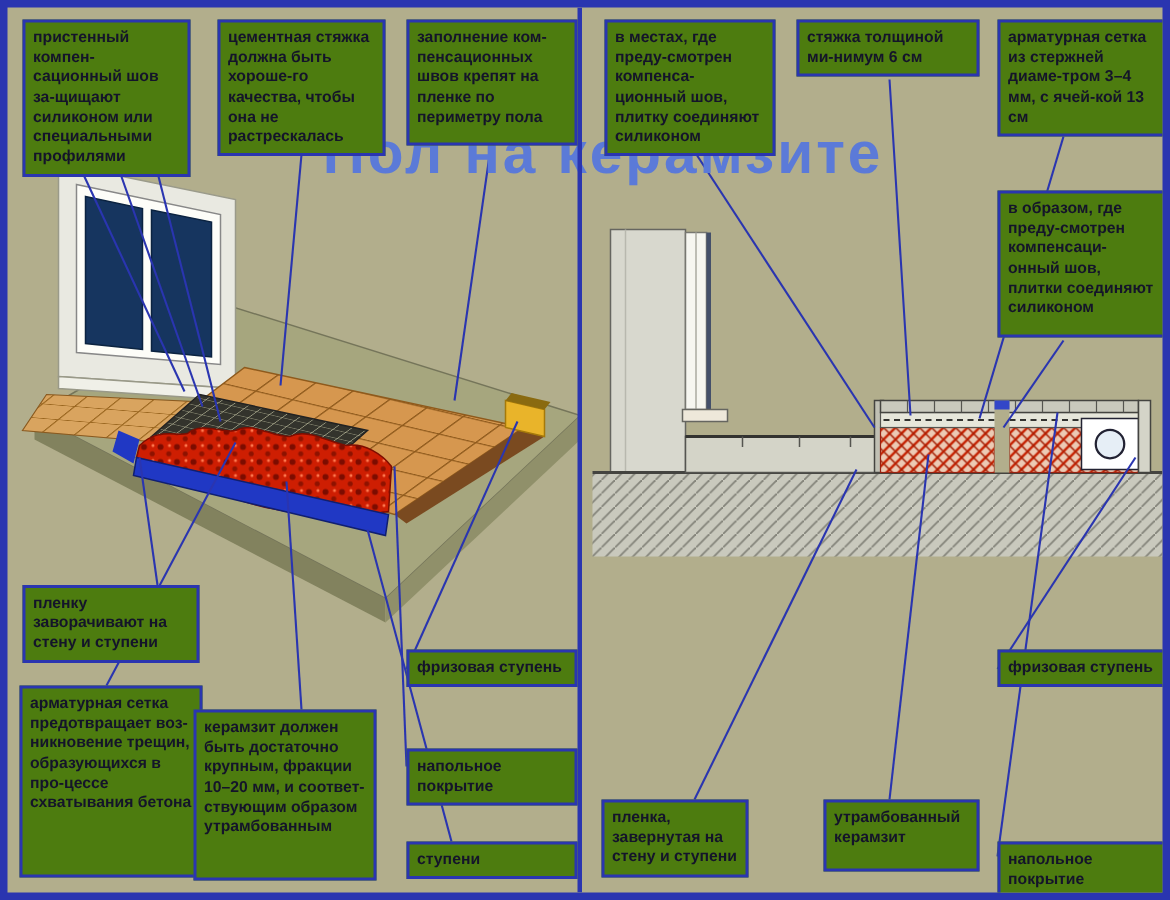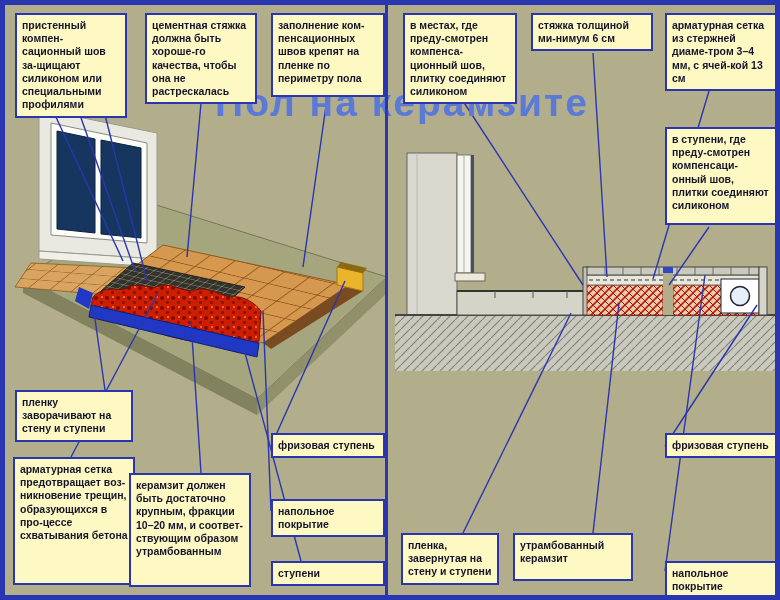--- a/index.html
+++ b/index.html
@@ -2,21 +2,21 @@
 <html><head>
 <meta charset="utf-8">
 <style>
   html,body{margin:0;padding:0;background:#555;}
   .frame{position:relative;width:780px;height:600px;background:#b2ae8c;border:5px solid #2a35b0;
          box-sizing:border-box;overflow:hidden;font-family:"Liberation Sans","DejaVu Sans",sans-serif;}
   .svg-layer{position:absolute;left:0;top:0;width:770px;height:590px;z-index:1;}
   .title{position:absolute;left:175px;top:76px;width:444px;text-align:center;font-size:39px;
          font-weight:bold;letter-spacing:2px;color:#5b7ad8;z-index:2;white-space:nowrap;}
   .divider{position:absolute;left:380px;top:0;width:3px;height:590px;background:#2a35b0;z-index:2;}
-  .callout{position:absolute;background:#fef9c3;border:2px solid #2a35b0;color:#14142a;
+  .callout{position:absolute;background:#4d7c0f;border:2px solid #2a35b0;color:#14142a;
            font-size:10.5px;font-weight:bold;line-height:1.26;padding:4px 5px;z-index:3;box-sizing:border-box;}
 </style>
 </head>
 <body>
 
 <div class="frame">
 
   <svg class="svg-layer" viewBox="0 0 770 590">
     <defs>
       <pattern id="tilePat" width="26" height="26" patternUnits="userSpaceOnUse" patternTransform="matrix(0.94,0.22,-0.62,0.45,0,0)">
@@ -146,19 +146,19 @@
   <div class="callout" style="left:10px;top:385px;width:118px;min-height:44px">пленку заворачивают на стену и ступени</div>
   <div class="callout" style="left:8px;top:452px;width:122px;min-height:128px">арматурная сетка предотвращает воз-никновение трещин, образующихся в про-цессе схватывания бетона</div>
   <div class="callout" style="left:124px;top:468px;width:122px;min-height:114px">керамзит должен быть достаточно крупным, фракции 10–20 мм, и соответ-ствующим образом утрамбованным</div>
   <div class="callout" style="left:266px;top:428px;width:114px;min-height:25px">фризовая ступень</div>
   <div class="callout" style="left:266px;top:494px;width:114px;min-height:25px">напольное покрытие</div>
   <div class="callout" style="left:266px;top:556px;width:114px;min-height:25px">ступени</div>
 
   <div class="callout" style="left:398px;top:8px;width:114px;min-height:86px">в местах, где преду-смотрен компенса-ционный шов, плитку соединяют силиконом</div>
   <div class="callout" style="left:526px;top:8px;width:122px;min-height:38px">стяжка толщиной ми-нимум 6 см</div>
   <div class="callout" style="left:660px;top:8px;width:112px;min-height:74px">арматурная сетка из стержней диаме-тром 3–4 мм, с ячей-кой 13 см</div>
-  <div class="callout" style="left:660px;top:122px;width:112px;min-height:98px">в ступени, где преду-смотрен компенсаци-онный шов, плитки соединяют силиконом</div>
+  <div class="callout" style="left:660px;top:122px;width:112px;min-height:98px">в образом, где преду-смотрен компенсаци-онный шов, плитки соединяют силиконом</div>
   <div class="callout" style="left:660px;top:428px;width:112px;min-height:25px">фризовая ступень</div>
   <div class="callout" style="left:396px;top:528px;width:98px;min-height:48px">пленка, завернутая на стену и ступени</div>
-  <div class="callout" style="left:508px;top:528px;width:120px;min-height:48px">утрамбованный керамзит</div>
+  <div class="callout" style="left:544px;top:528px;width:104px;min-height:48px">утрамбованный керамзит</div>
   <div class="callout" style="left:660px;top:556px;width:112px;min-height:25px">напольное покрытие</div>
 
 </div>
 
 </body></html>

